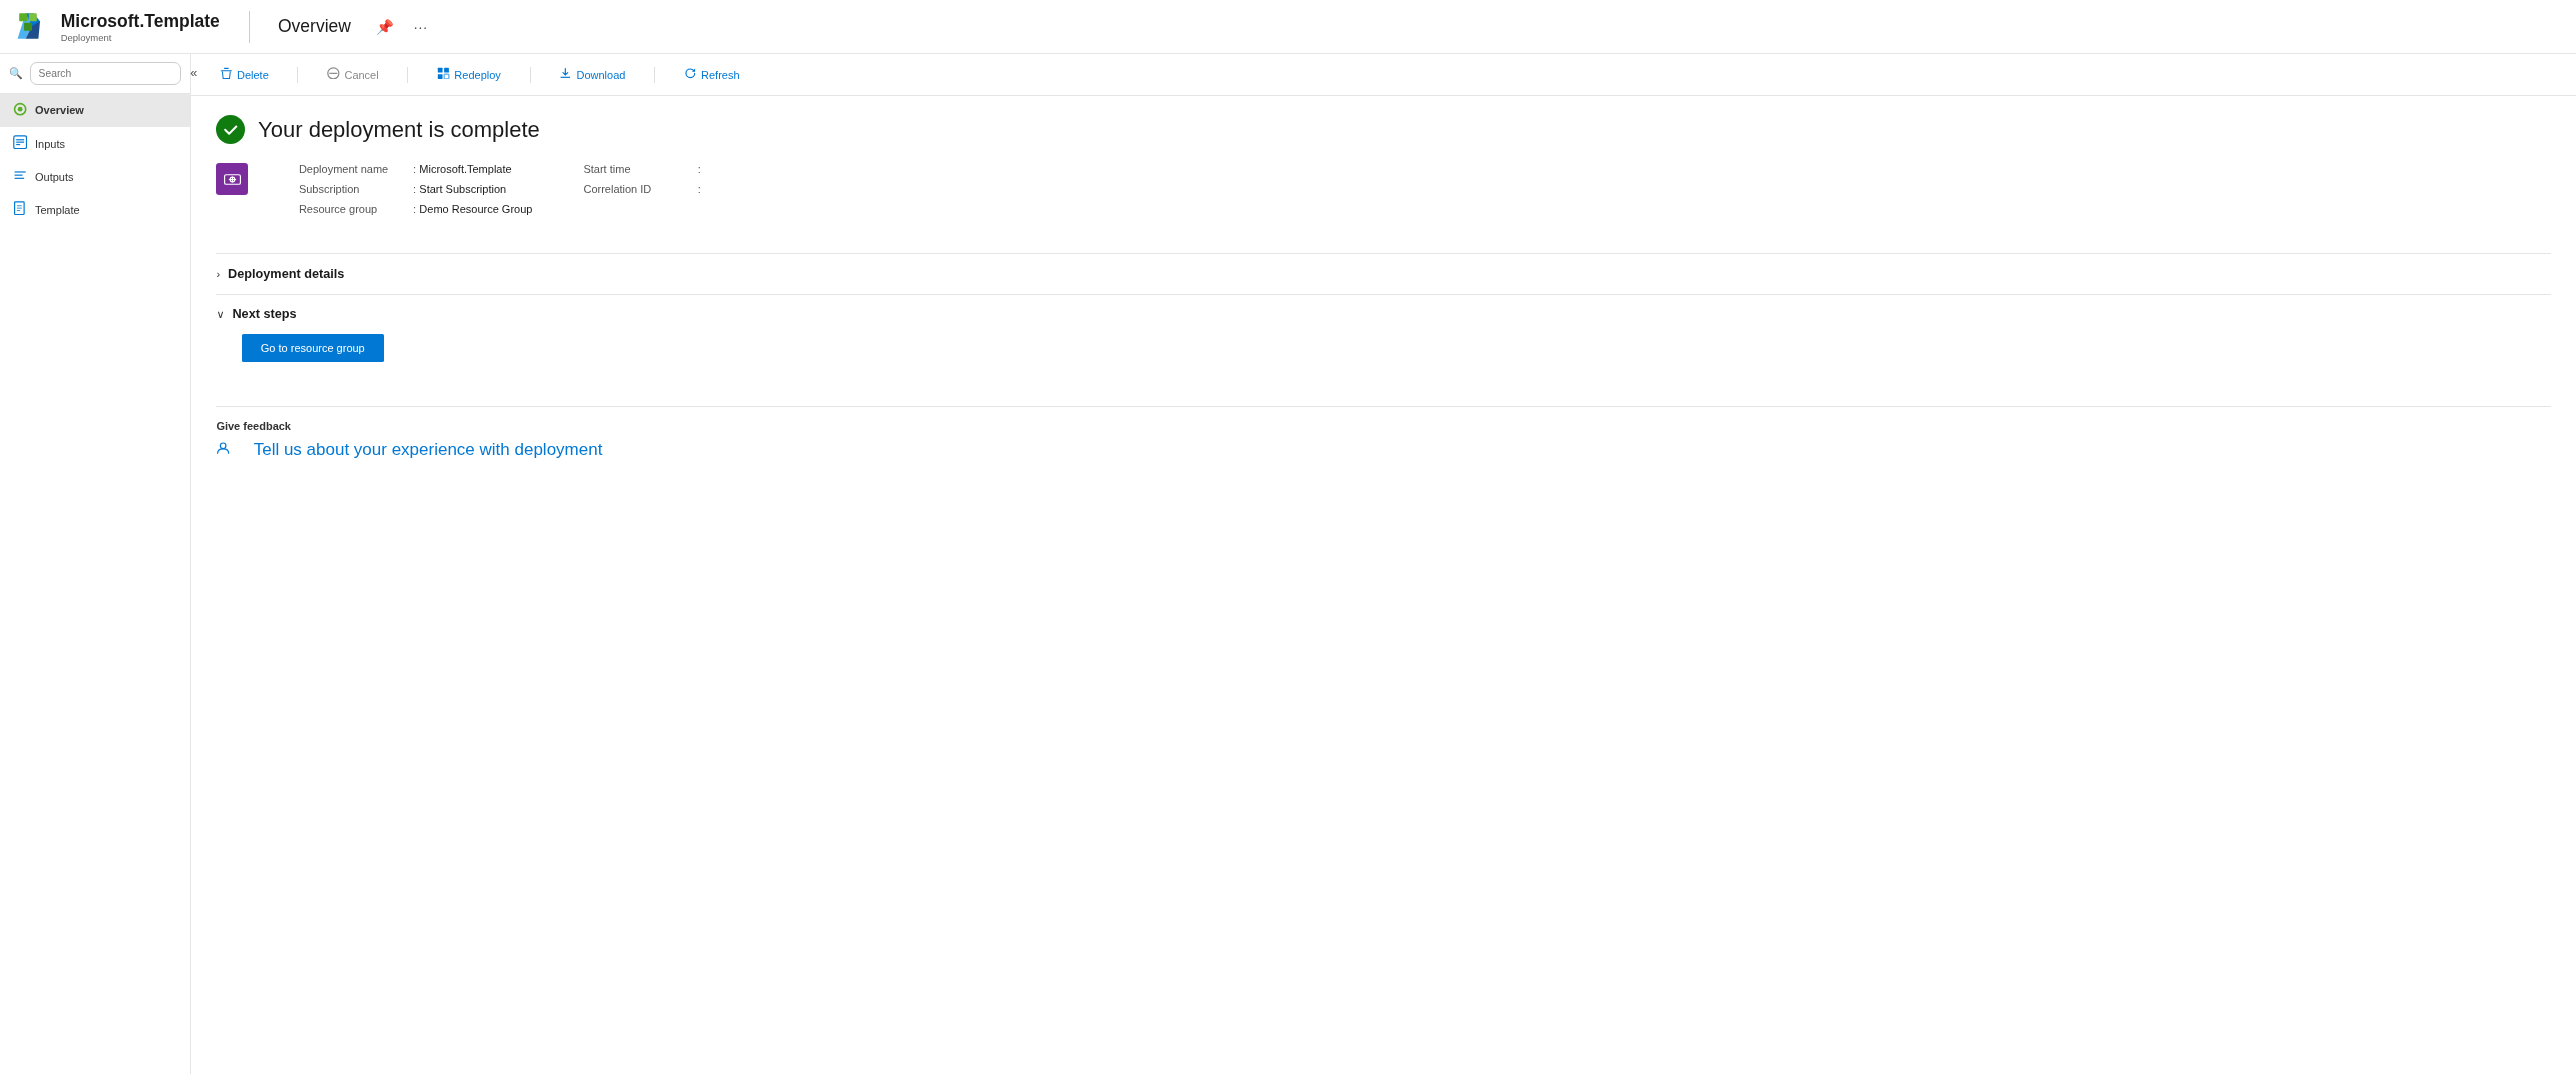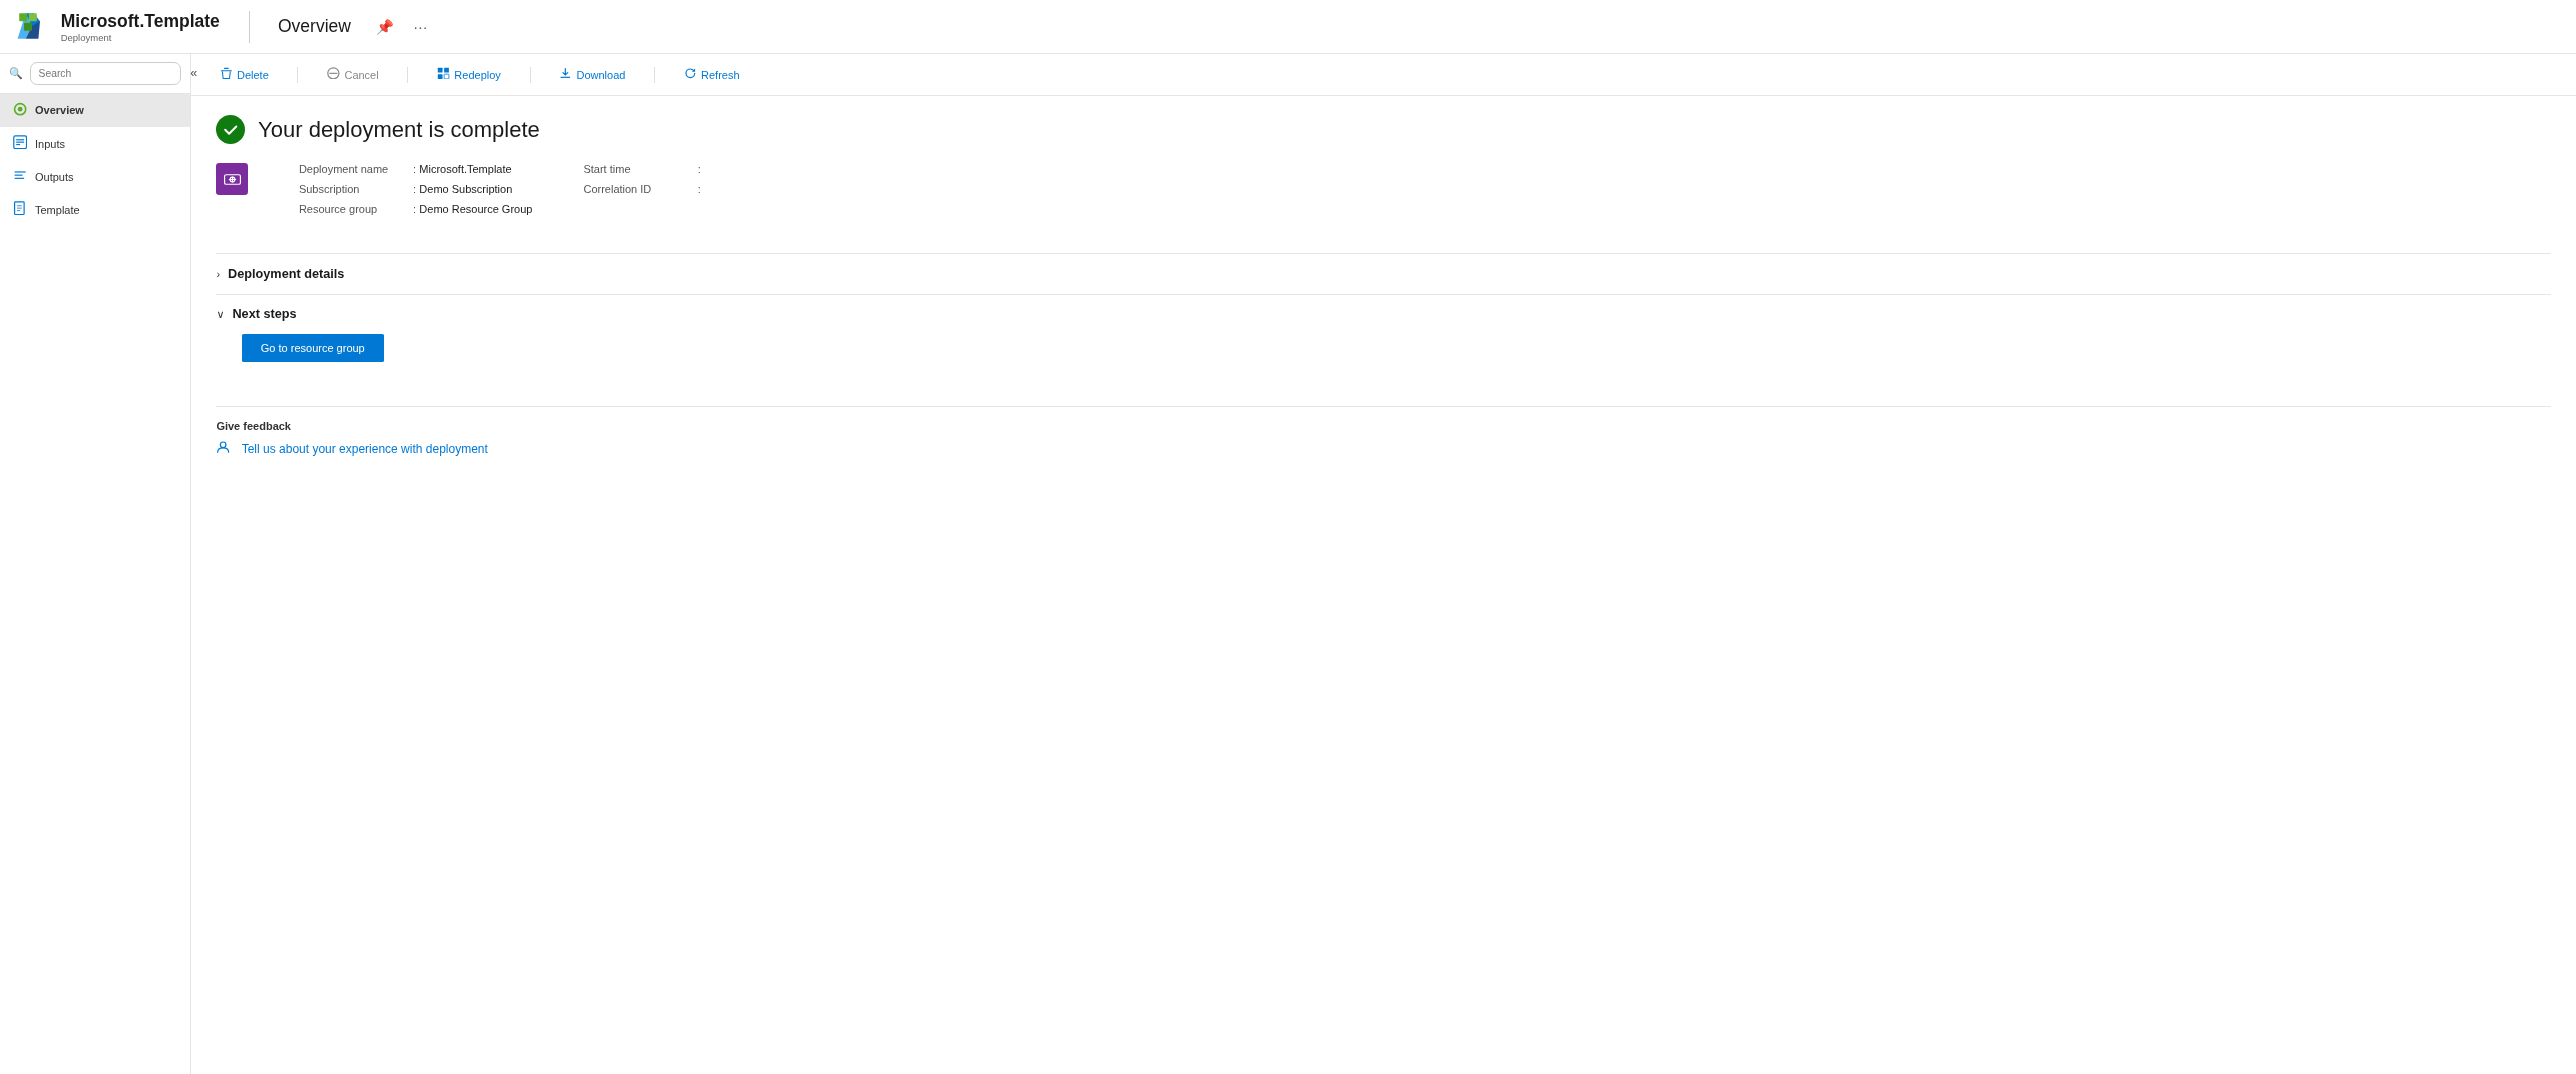--- a/index.html
+++ b/index.html
@@ -55,21 +55,21 @@
     .section-chevron { font-size: 11px; color: #333; }
     .section-title { font-size: 12.7px; font-weight: 600; color: #1a1a1a; }
 
     
     .next-steps-content { padding: 12.7px 25.4px; }
     .btn-primary { background: #0078d4; color: white; border: none; padding: 8px 19px; font-size: 11px; border-radius: 1.6px; cursor: pointer; }
 
     
     .feedback-section { margin-top: 19px; border-top: 0.8px solid #e5e5e5; padding-top: 12.7px; }
     .feedback-title { font-size: 11px; font-weight: 700; margin-bottom: 8px; }
-    .feedback-link { display: flex; align-items: center; gap: 11px; color: #0078d4; text-decoration: none; font-size: 12px; cursor: pointer; }
+    .feedback-link { display: flex; align-items: flex-start; gap: 23px; color: #0078d4; text-decoration: none; font-size: 17px; cursor: pointer; }
 
     
     .azure-logo svg { width: 32px; height: 32px; }
   </style>
 </head>
 <body>
 
 <div class="header">
   <div class="azure-logo">
     <svg viewBox="0 0 40 40" xmlns="http://www.w3.org/2000/svg">
@@ -228,21 +228,21 @@
         <div class="deployment-info">
           <div class="info-col">
             <div class="info-row">
               <span class="info-label">Deployment name</span>
               <span class="info-separator">:</span>
               <span class="info-value">Microsoft.Template</span>
             </div>
             <div class="info-row">
               <span class="info-label">Subscription</span>
               <span class="info-separator">:</span>
-              <span class="info-value">Demo Subscription</span>
+              <span class="info-value">Start Subscription</span>
             </div>
             <div class="info-row">
               <span class="info-label">Resource group</span>
               <span class="info-separator">:</span>
               <span class="info-value">Demo Resource Group</span>
             </div>
           </div>
           <div class="info-col">
             <div class="info-row">
               <span class="info-label">Start time</span>

